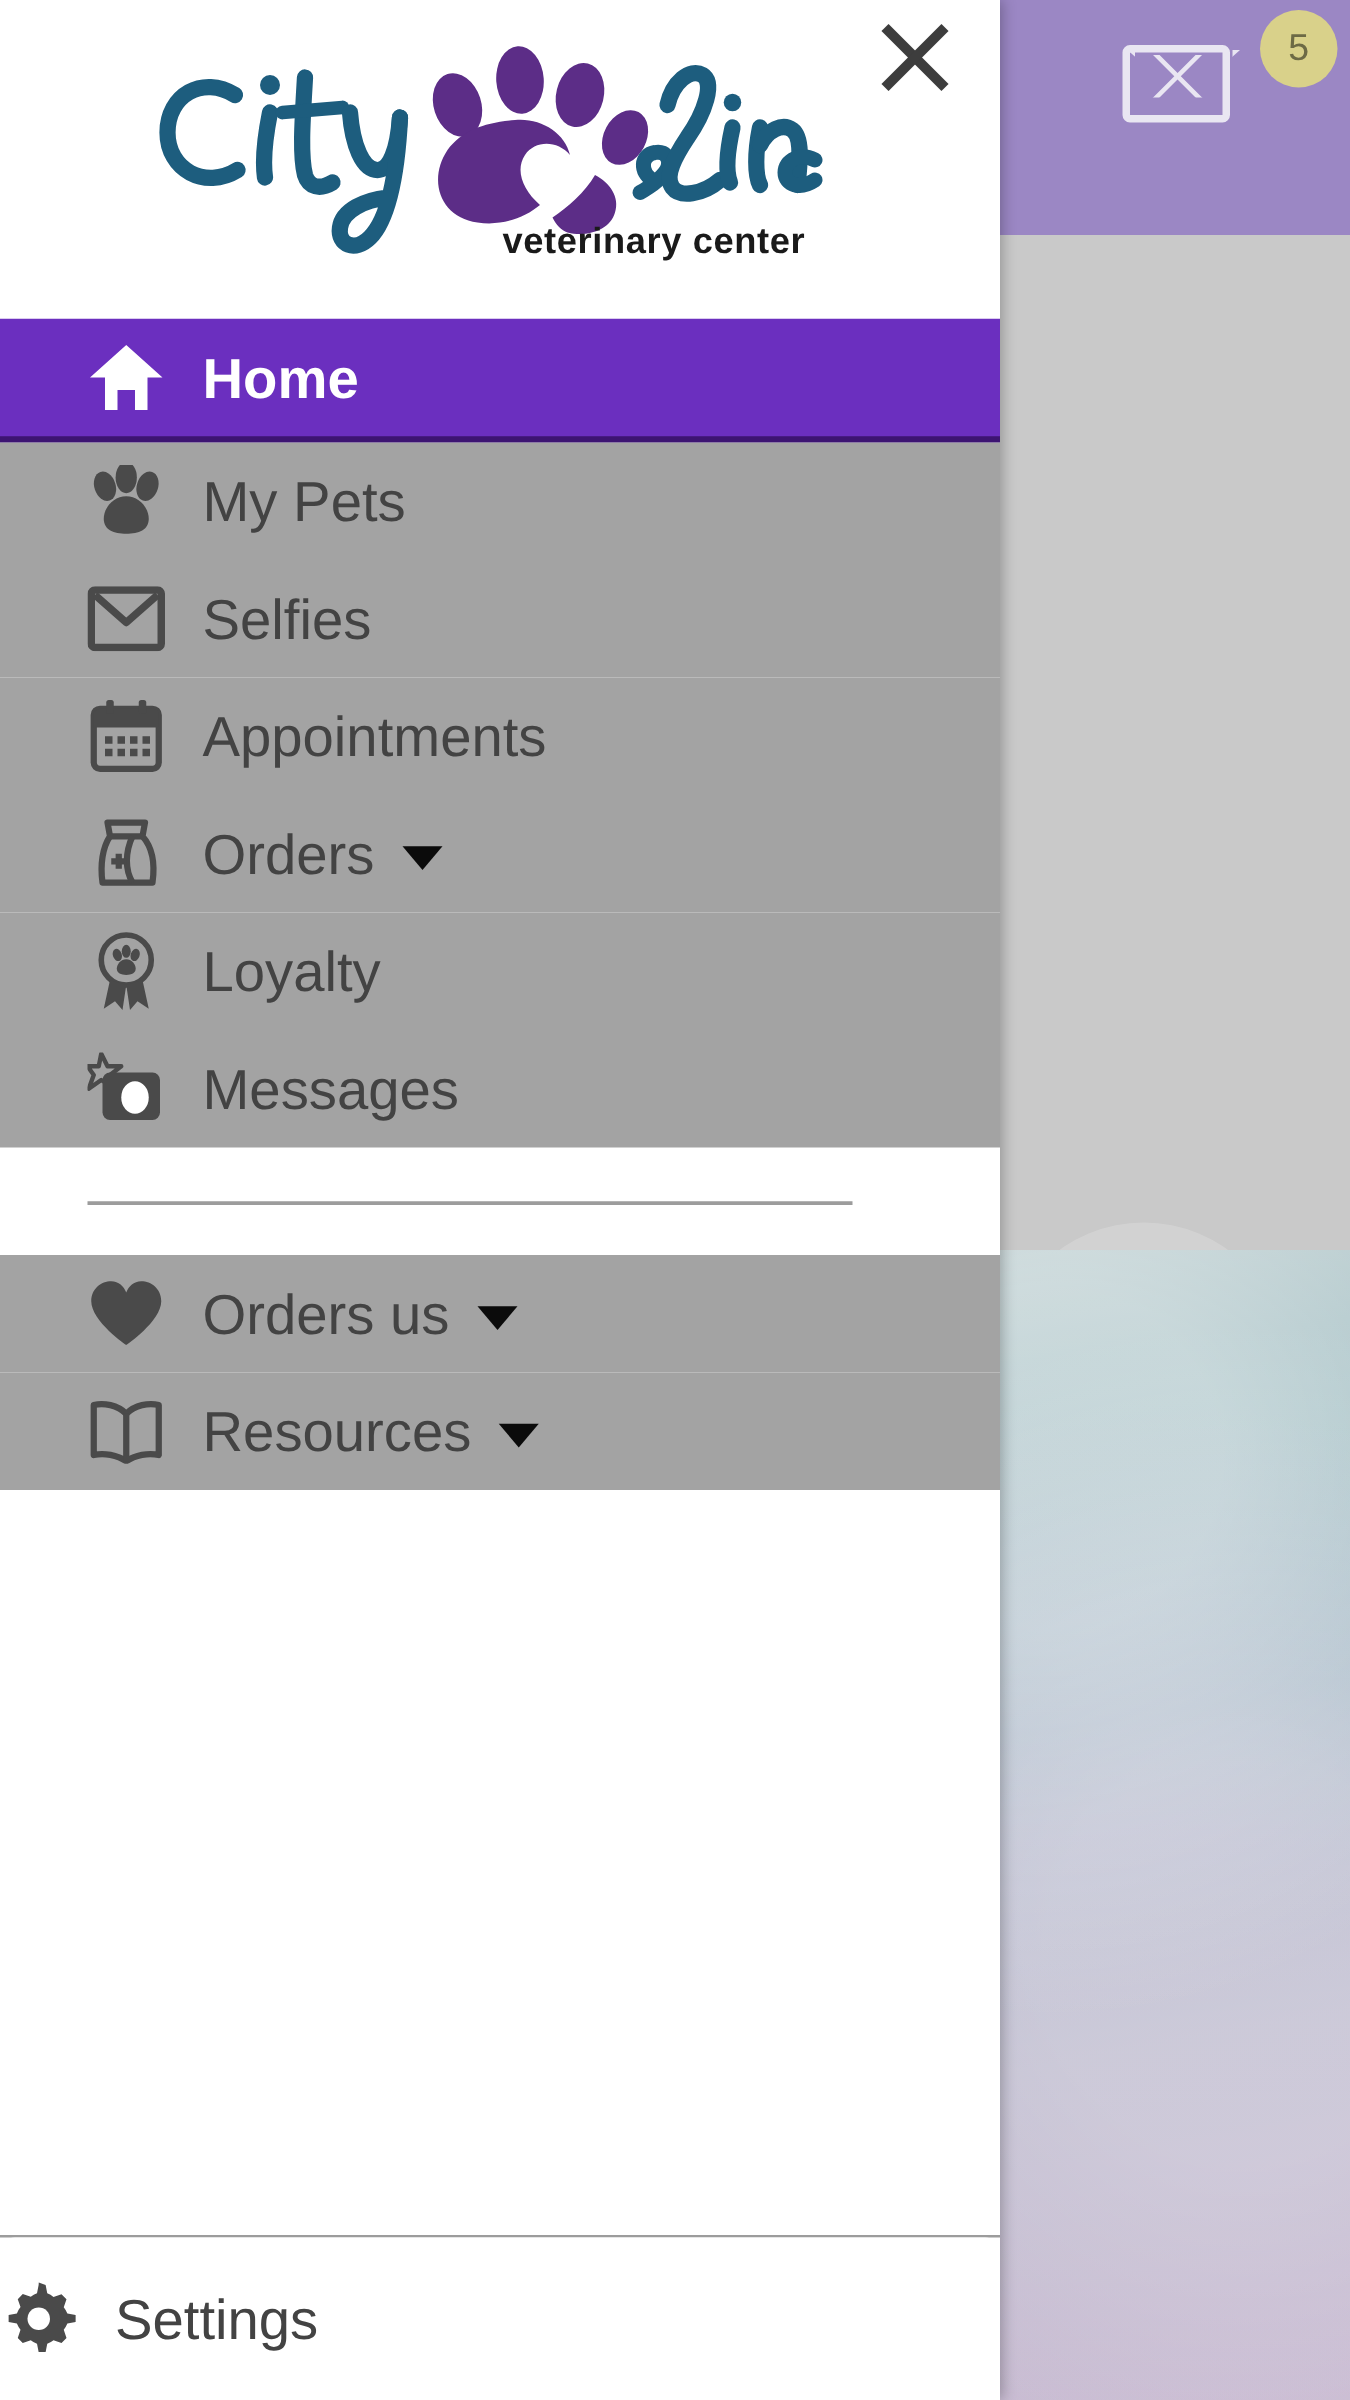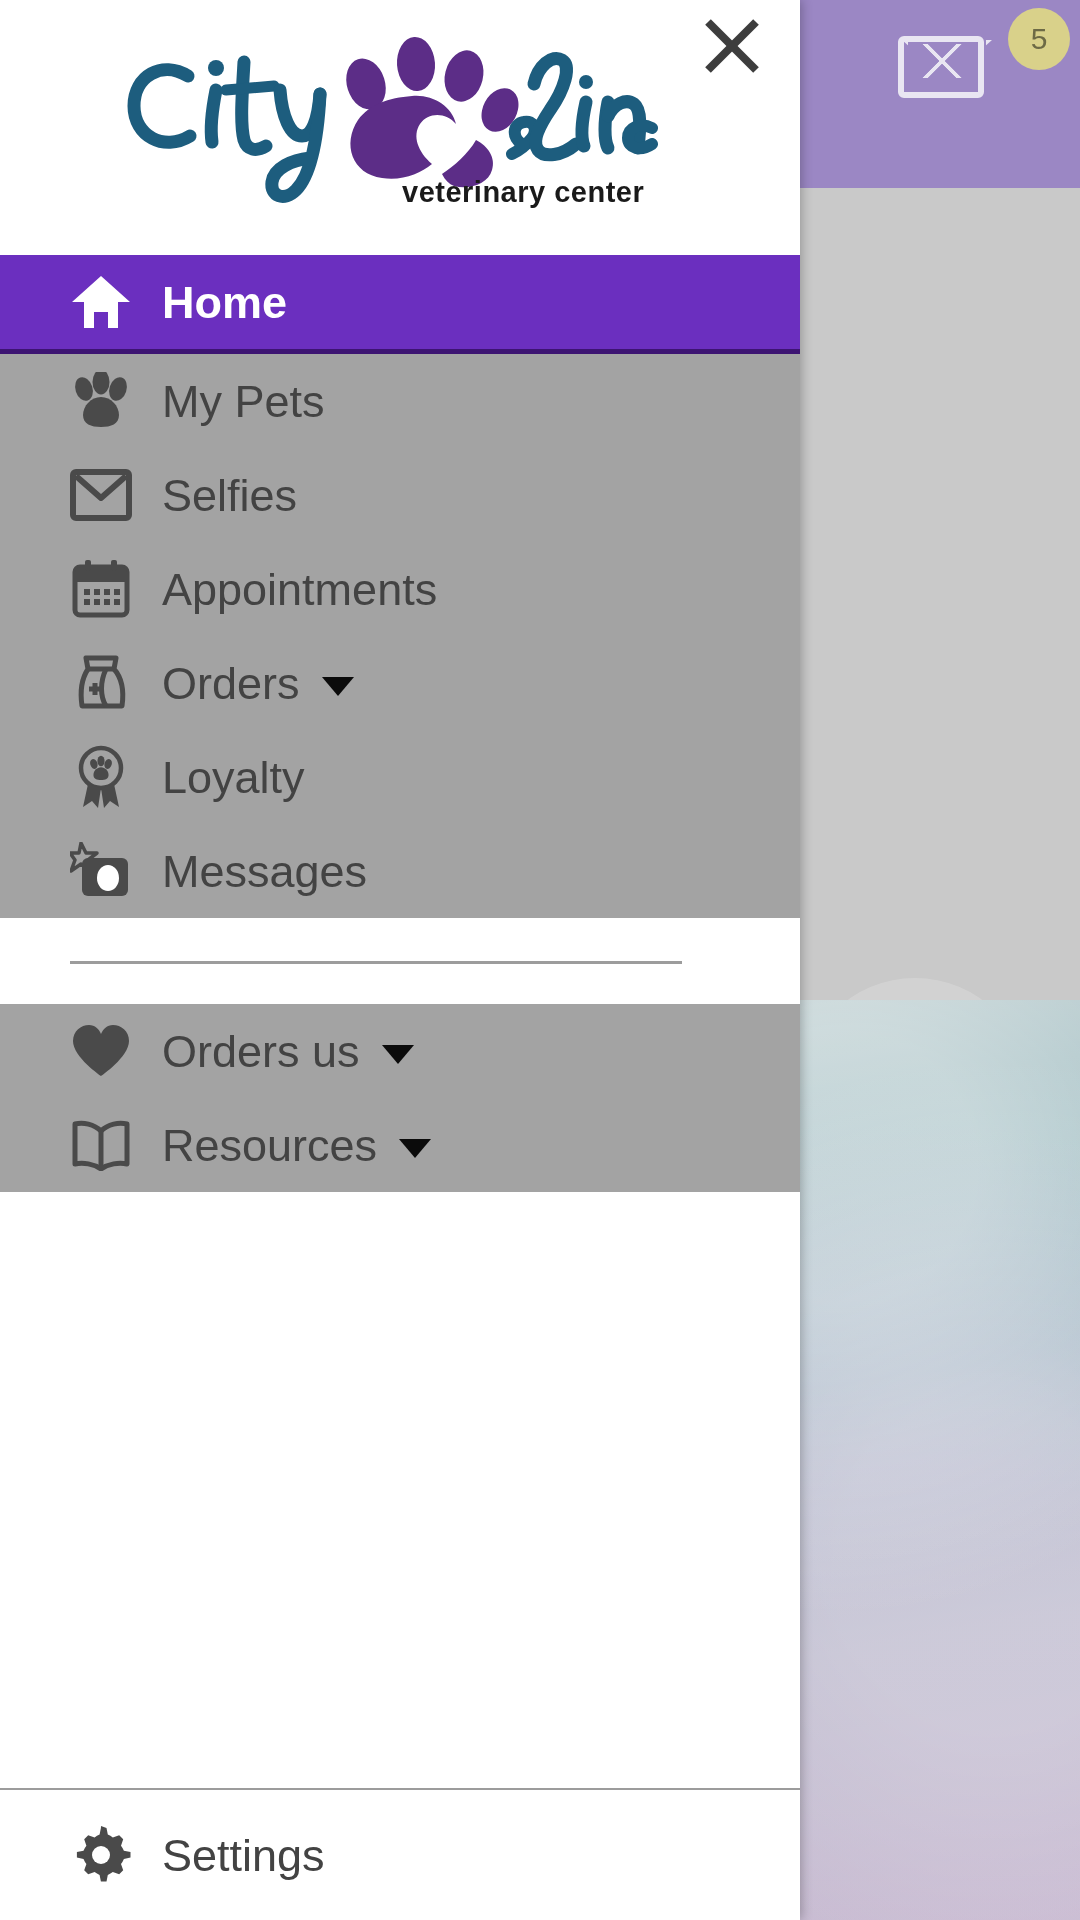--- a/index.html
+++ b/index.html
@@ -125,21 +125,21 @@
     height:3px; background:#9c9c9c;
     margin:43px 118px 40px 70px;
   }
 
   .spacer { flex:1 1 auto; }
 
   .footer-divider { height:2px; background:#9c9c9c; width:800px; }
 
   .footer-item {
     display:flex; align-items:center;
-    height:130px; padding-left:70px; background:#fff; cursor:pointer;border-radius:12px;
+    height:130px; background:#fff; cursor:pointer;border-radius:12px;
   }
 </style>
 </head>
 <body>
 
 <div id="screen">
 
   <div class="bg-layer">
     <div class="bg-header"></div>
     <div class="bg-body">

